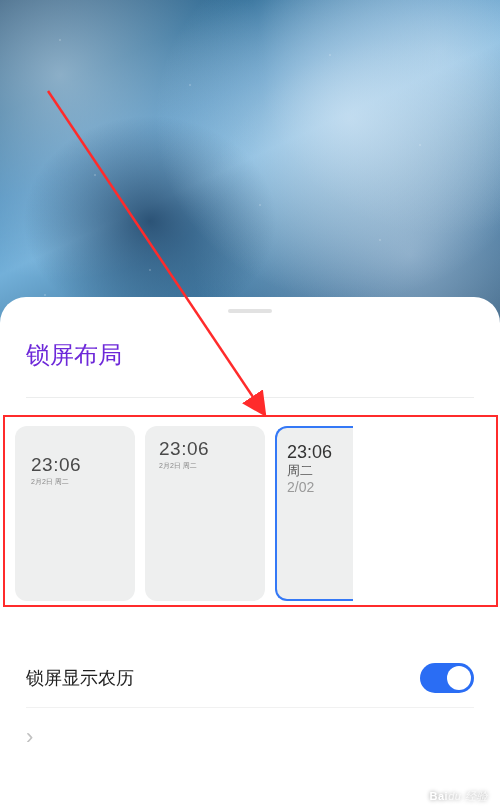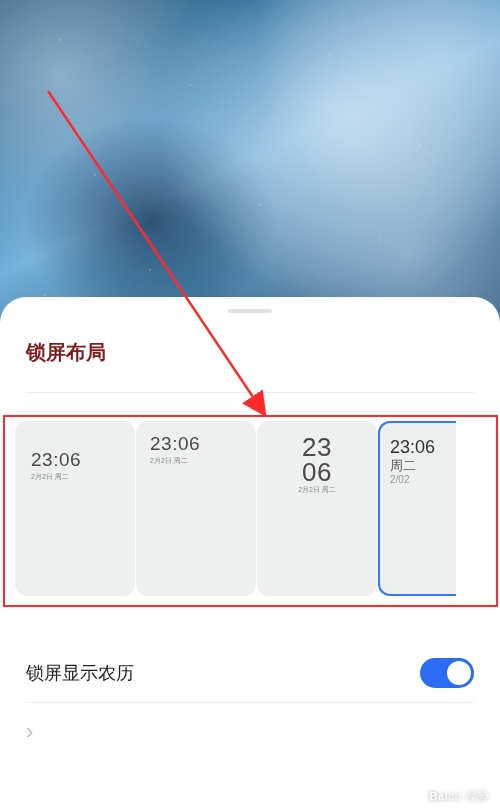--- a/index.html
+++ b/index.html
@@ -50,33 +50,33 @@
       padding: 12px 0 0 0;
     }
     .handle {
       width: 44px;
       height: 4px;
       background: #e2e2e2;
       border-radius: 4px;
       margin: 0 auto 26px auto;
     }
     .title {
-      font-size: 20px;
-      font-weight: 700;
-      color: #7f1d1d;
+      font-size: 24px;
+      font-weight: 400;
+      color: #6d28d9;
       padding: 0 26px;
     }
     .divider {
       height: 1px;
       background: #eceded;
       margin: 26px 26px 28px 26px;
     }
     .layout-row {
       display: flex;
-      gap: 1px;
+      gap: 10px;
       padding: 0 10px 0 15px;
       position: relative;
     }
     .layout-card {
       height: 175px;
       background: #eeefef;
       border-radius: 12px;
       position: relative;
       flex: 0 0 auto;
     }
@@ -102,21 +102,21 @@
     .c2 .lc-time { font-size: 19px; }
     
     .c3 .inner { position:absolute; left:0; right:0; top:14px; text-align:center; }
     .c3 .lc-time { font-size: 26px; line-height: 0.95; }
     .c3 .lc-time span { display:block; }
     .c3 .lc-sub { text-align:center; }
     
     .c4 .inner { position:absolute; left:10px; top:14px; }
     .c4 .lc-time { font-size: 18px; font-weight: 400; color:#333; letter-spacing:0; }
     .c4 .lc-day { font-size: 13px; color: #555; margin-top: -1px; }
-    .c4 .lc-date { font-size: 10px; color: #999; margin-top: -1px; }
+    .c4 .lc-date { font-size: 14px; color: #999; margin-top: -1px; }
     .red-box {
       position: absolute;
       border: 2.5px solid #ff2b2b;
       left: 3px;
       top: 415px;
       width: 495px;
       height: 192px;
       pointer-events: none;
     }
     .annotation-arrow {
@@ -191,29 +191,20 @@
         <div class="lc-time">23:06</div>
         <div class="lc-sub">2月2日 周二</div>
       </div>
     </div>
     <div class="layout-card c2">
       <div class="inner">
         <div class="lc-time">23:06</div>
         <div class="lc-sub">2月2日 周二</div>
       </div>
     </div>
-    <div class="layout-card c3">
-      <div class="inner">
-        <div class="lc-time">
-          <span>23</span>
-          <span>06</span>
-        </div>
-        <div class="lc-sub">2月2日 周二</div>
-      </div>
-    </div>
     <div class="layout-card c4">
       <div class="inner">
         <div class="lc-time">23:06</div>
         <div class="lc-day">周二</div>
         <div class="lc-date">2/02</div>
       </div>
     </div>
   </div>
 
   <div class="settings-block">

